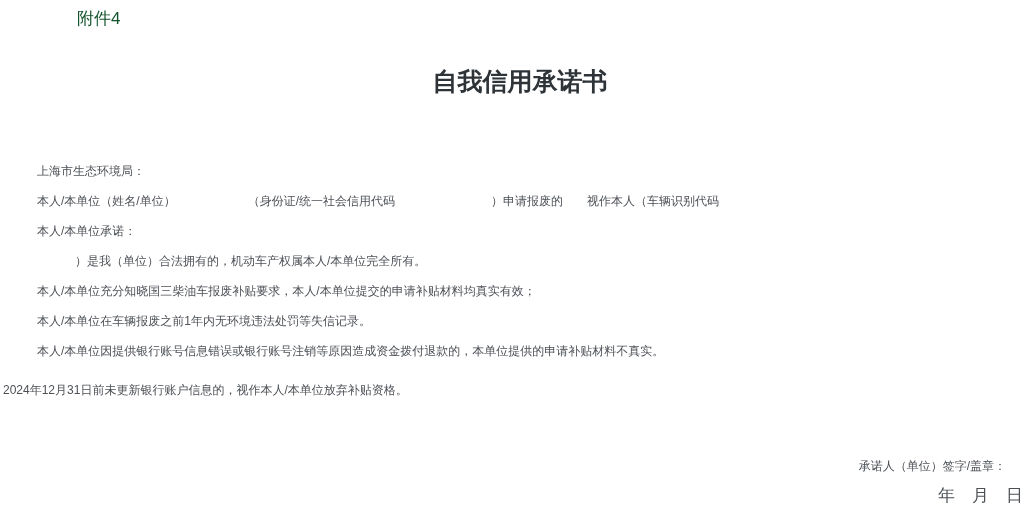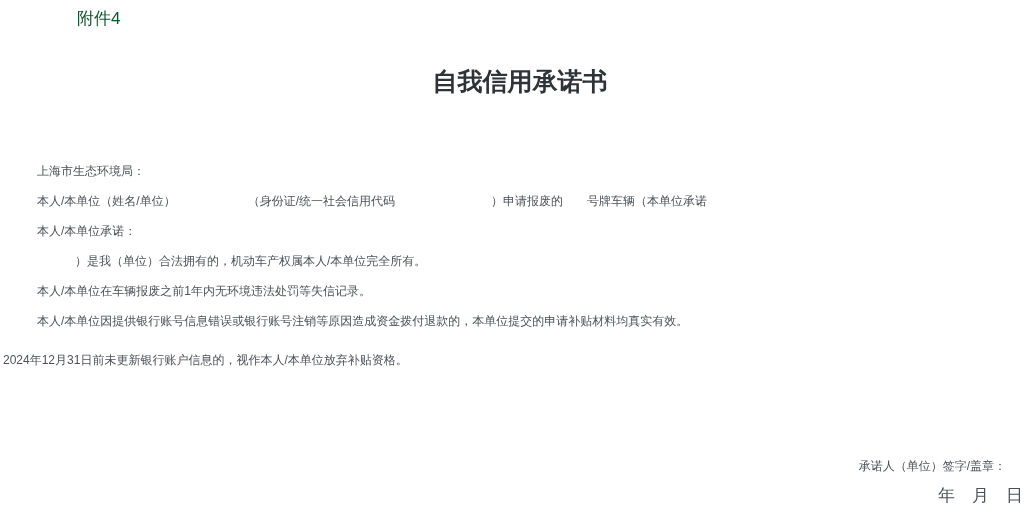--- a/index.html
+++ b/index.html
@@ -77,25 +77,26 @@
 <body>
 
 <div class="doc">
 
   <div class="attachment">附件4</div>
 
   <h1 class="title">自我信用承诺书</h1>
 
   <div class="body-block">
       <div class="line indent">上海市生态环境局：</div>
-      <div class="line indent">本人/本单位（姓名/单位）　　　　　　（身份证/统一社会信用代码　　　　　　　　）申请报废的　　号牌车辆（本单位承诺</div>
+      <div class="line indent">本人/本单位（姓名/单位）　　　　　　（身份证/统一社会信用代码　　　　　　　　）申请报废的　　视作本人（车辆识别代码</div>
       <div class="line indent">本人/本单位承诺：</div>
       <div class="line hang">）是我（单位）合法拥有的，机动车产权属本人/本单位完全所有。</div>
+      <div class="line indent">本人/本单位充分知晓国三柴油车报废补贴要求，本人/本单位提交的申请补贴材料均真实有效；</div>
       <div class="line indent">本人/本单位在车辆报废之前1年内无环境违法处罚等失信记录。</div>
-      <div class="line indent">本人/本单位因提供银行账号信息错误或银行账号注销等原因造成资金拨付退款的，本单位提交的申请补贴材料均真实有效。</div>
+      <div class="line indent">本人/本单位因提供银行账号信息错误或银行账号注销等原因造成资金拨付退款的，本单位提供的申请补贴材料不真实。</div>
       <div class="line flush">2024年12月31日前未更新银行账户信息的，视作本人/本单位放弃补贴资格。</div>
     </div>
 
   <div class="sig-row">承诺人（单位）签字/盖章：</div>
 
   <div class="date-row">年　月　日</div>
 
 </div>
 
 </body></html>

